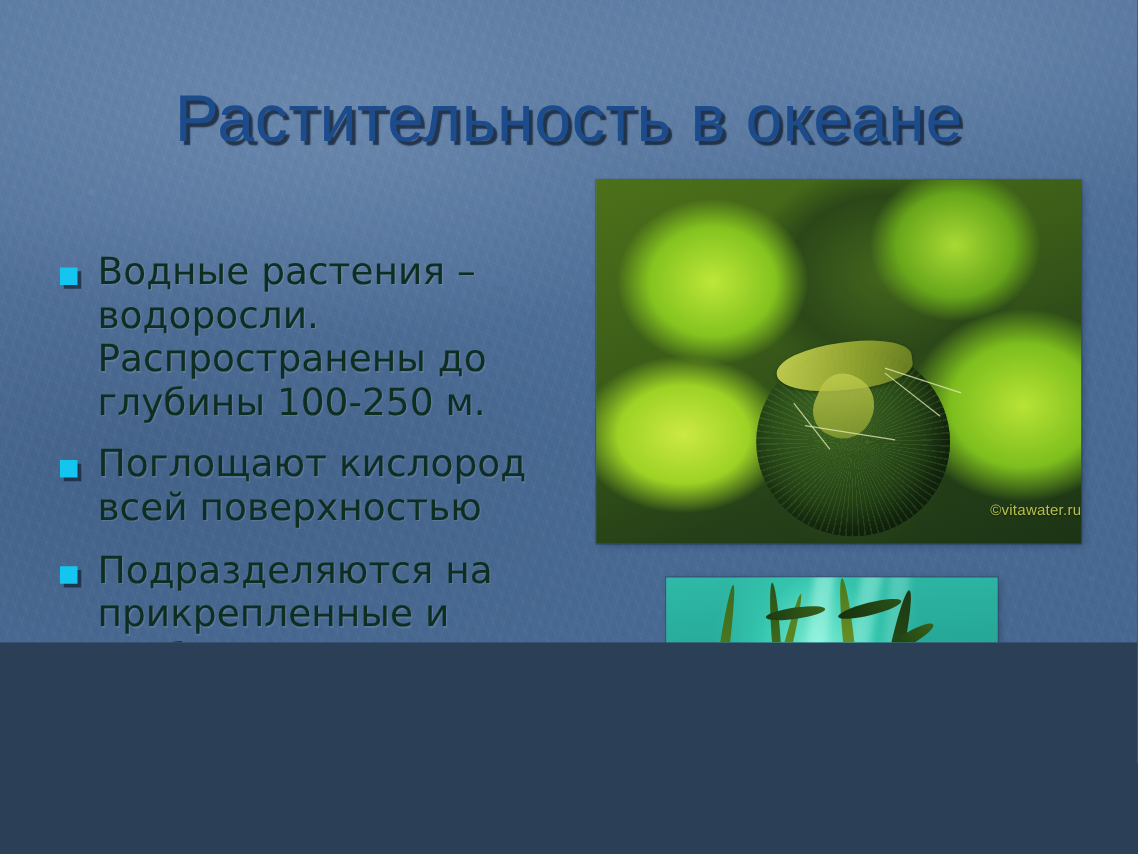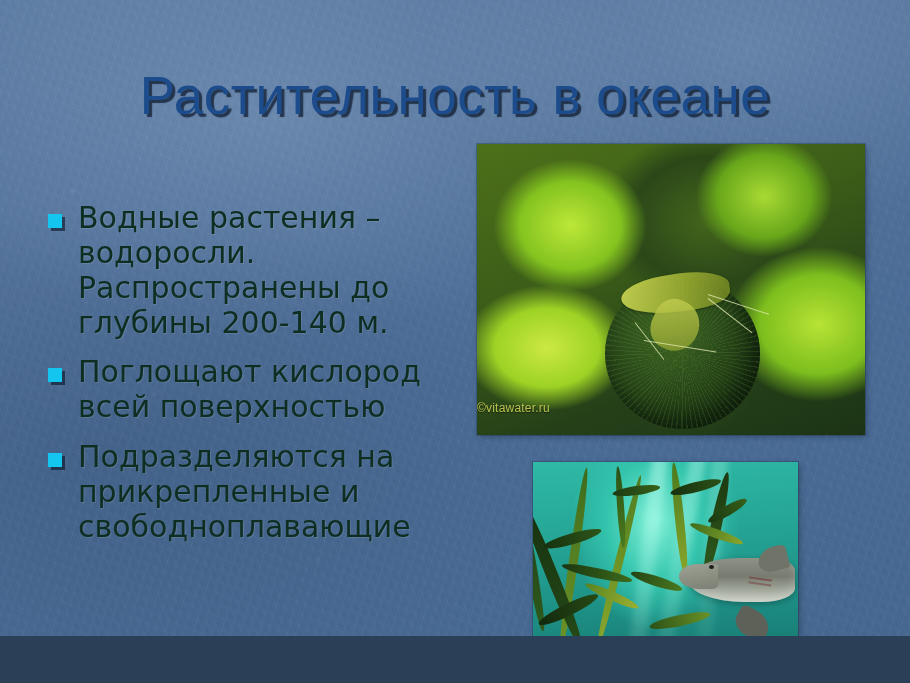--- a/index.html
+++ b/index.html
@@ -7,21 +7,21 @@
     padding: 0;
     background: #2b3f56;
   }
   body {
     font-family: "DejaVu Sans", sans-serif;
   }
 
   .slide {
     position: relative;
     width: 910px;
-    height: 636px;
+    height: 514px;
     overflow: hidden;
     background-color: #4c6e96;
     background-image:
       radial-gradient(ellipse 70% 55% at 30% 18%, rgba(175,200,225,0.22), rgba(175,200,225,0) 62%),
       radial-gradient(ellipse 60% 45% at 82% 8%, rgba(185,208,230,0.16), rgba(185,208,230,0) 60%),
       radial-gradient(ellipse 80% 60% at 12% 72%, rgba(40,62,92,0.22), rgba(40,62,92,0) 65%),
       linear-gradient(168deg, #5c7ba2 0%, #55749d 26%, #4b6c96 58%, #466790 100%);
   }
 
   
@@ -177,21 +177,21 @@
     height: 1px;
     background: rgba(226,234,180,0.78);
     transform-origin: left center;
   }
 
   .watermark {
     position: absolute;
     left: 0;
     right: 0;
     bottom: 7%;
-    text-align: left;
+    text-align: right;
     font-family: "Liberation Sans", sans-serif;
     font-size: 12px;
     letter-spacing: 0.2px;
     color: #c9cf5a;
     text-shadow: 0 1px 1px rgba(0,0,0,0.6);
     opacity: 0.9;
     margin-top: 16px;
   }
 
   
@@ -271,21 +271,21 @@
 <body>
 
 <div class="slide">
 
   <div class="title layer">Растительность в океане</div>
 
   <div class="bullets layer">
 
     <div class="bullet-row">
       <span class="bullet-marker"></span>
-      <span class="bullet-text">Водные растения – водоросли. Распространены до глубины 200-140 м.</span>
+      <span class="bullet-text">Водные растения – водоросли. Распространены до глубины 100-250 м.</span>
     </div>
 
     <div class="bullet-row">
       <span class="bullet-marker"></span>
       <span class="bullet-text">Поглощают кислород всей поверхностью</span>
     </div>
 
     <div class="bullet-row">
       <span class="bullet-marker"></span>
       <span class="bullet-text">Подразделяются на прикрепленные и свободноплавающие</span>

